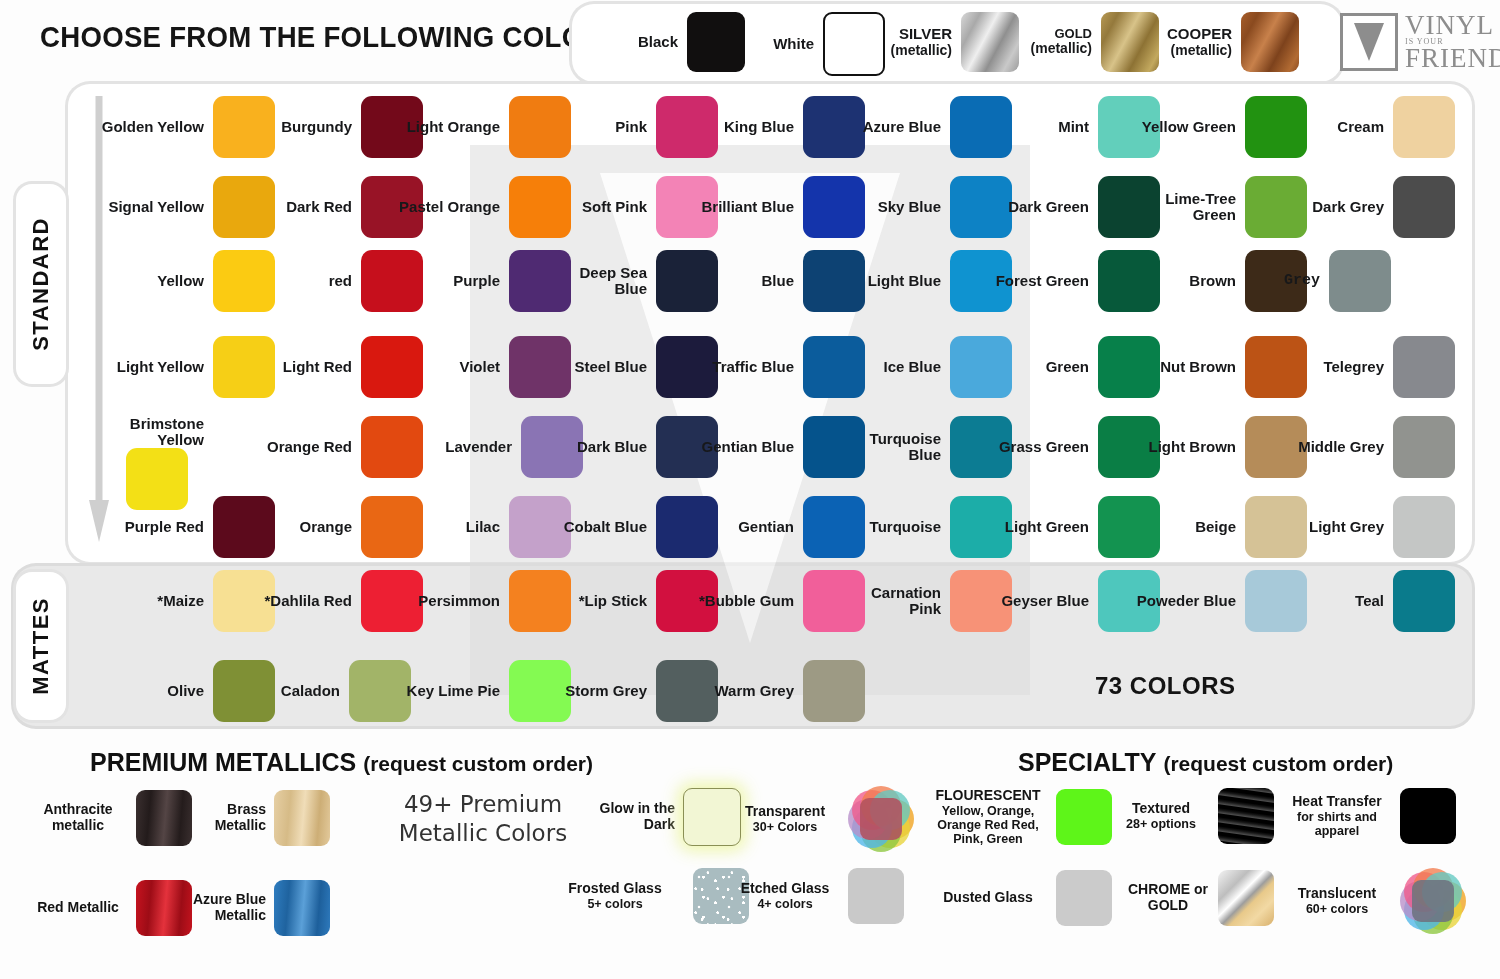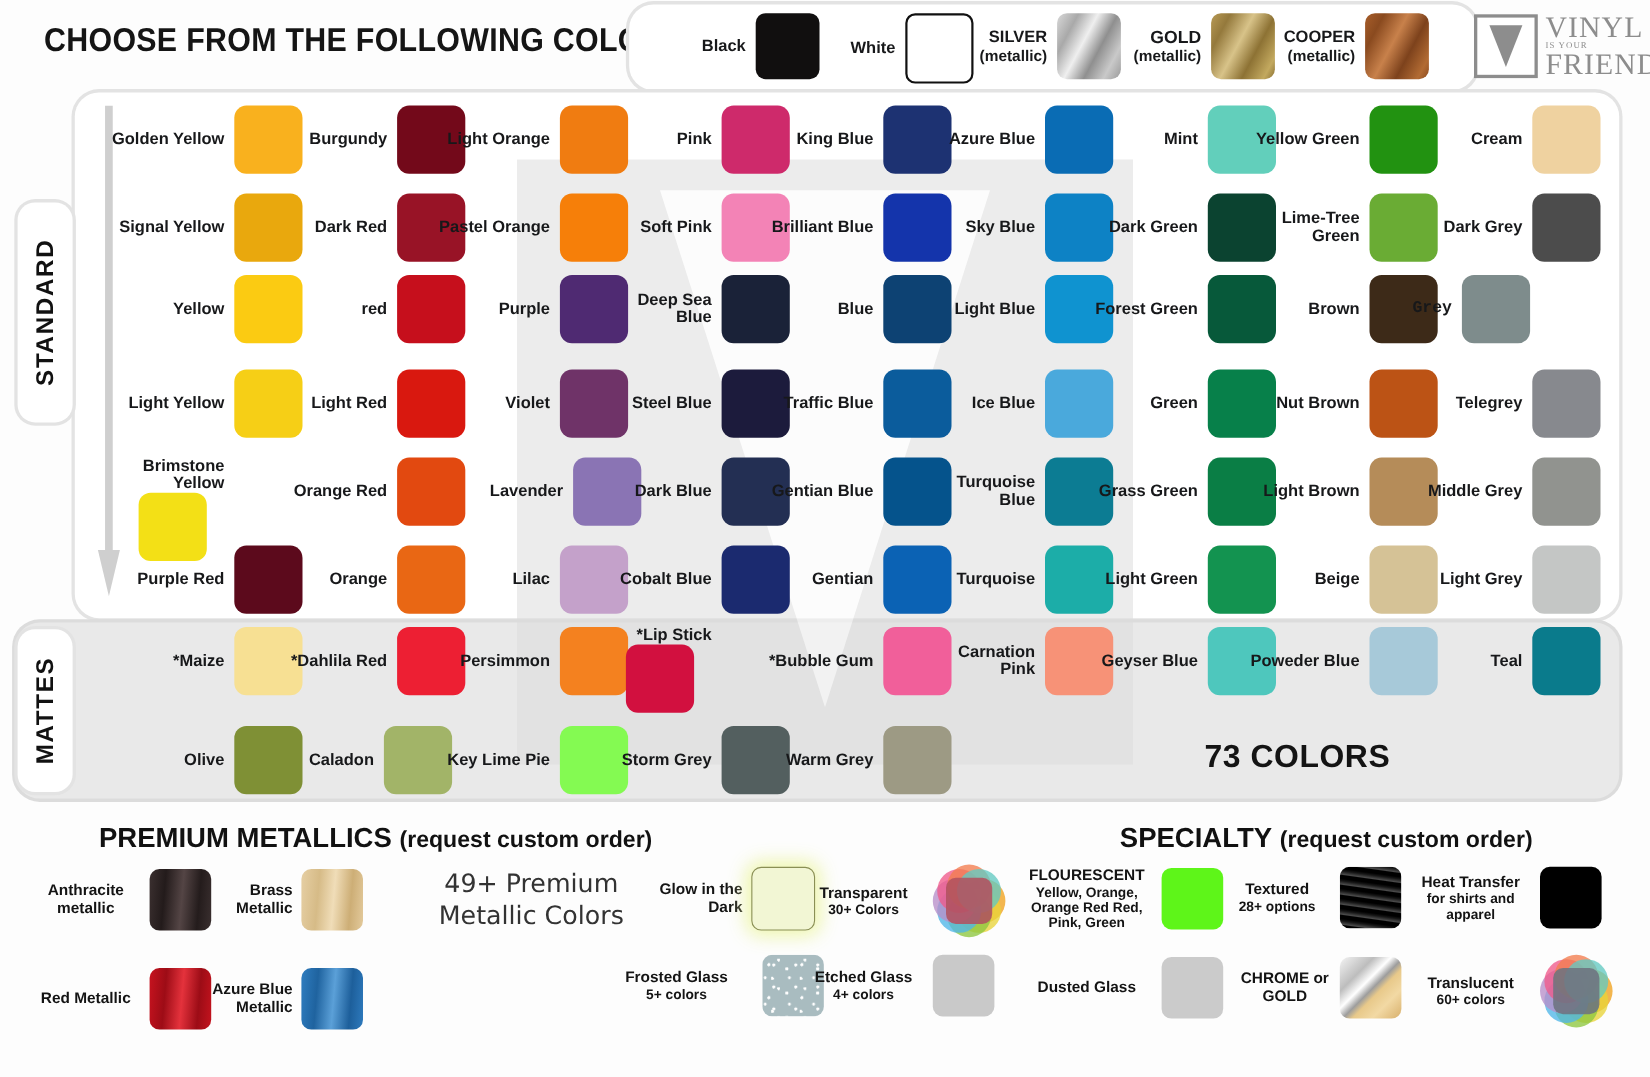--- a/index.html
+++ b/index.html
@@ -49,21 +49,21 @@
   .logo{display:flex;align-items:center;gap:7px;}
   .logo .mark{width:52px;height:52px;border:3px solid #8d8d8d;display:flex;
       align-items:center;justify-content:center;background:#fff;}
   .logo .mark i{display:block;width:0;height:0;border-left:15px solid transparent;
       border-right:15px solid transparent;border-top:38px solid #8d8d8d;}
   .logo .words{display:flex;flex-direction:column;line-height:.92;color:#8d8d8d;
       font-family:"Liberation Serif",serif;font-size:27px;letter-spacing:1px;}
   .logo .words small{font-size:8px;letter-spacing:1px;}
 
   
-  #colors-count{position:absolute;left:1095px;top:672px;font-size:29px;font-weight:bold;
+  #colors-count{position:absolute;left:1095px;top:672px;font-size:24px;font-weight:bold;
      color:#141414;font-family:"Liberation Sans Narrow","Liberation Sans",sans-serif;
      letter-spacing:.5px;}
 
   
   .sect-title{position:absolute;font-size:25px;font-weight:bold;color:#111;
      font-family:"Liberation Sans Narrow","Liberation Sans",sans-serif;white-space:nowrap;}
   .sect-title b{font-size:25px;}
   .sect-title em{font-style:normal;font-size:21px;font-weight:bold;}
 
   .bcell{position:absolute;display:flex;align-items:center;}
@@ -162,21 +162,21 @@
       </div>
       <div class="cell topcell" style="left: 860px; top: 12px;">
         <div class="lab" style="text-align: right;">
           <div style="font-size: 15px;">SILVER</div>
           <div style="font-size: 14px;">(metallic)</div>
         </div>
         <div class="sw tex-silver"></div>
       </div>
       <div class="cell topcell" style="left: 1000px; top: 12px;">
         <div class="lab" style="text-align: right;">
-          <div style="font-size: 16px;">GOLD</div>
+          <div style="font-size: 13px;">GOLD</div>
           <div style="font-size: 14px;">(metallic)</div>
         </div>
         <div class="sw tex-gold"></div>
       </div>
       <div class="cell topcell" style="left: 1140px; top: 12px;">
         <div class="lab" style="text-align: right;">
           <div style="font-size: 15px;">COOPER</div>
           <div style="font-size: 14px;">(metallic)</div>
         </div>
         <div class="sw tex-cooper"></div>
@@ -407,21 +407,21 @@
         <div class="sw " style="background: rgb(247, 224, 147);"></div>
       </div>
       <div class="cell" style="left: 248px; top: 570px;">
         <div class="lab">*Dahlila Red</div>
         <div class="sw " style="background: rgb(237, 31, 51);"></div>
       </div>
       <div class="cell" style="left: 396px; top: 570px;">
         <div class="lab">Persimmon</div>
         <div class="sw " style="background: rgb(244, 129, 31);"></div>
       </div>
-      <div class="cell" style="left: 543px; top: 570px; flex-direction: column;">
+      <div class="cell" style="left: 543px; top: 570px;">
         <div class="lab">*Lip Stick</div>
         <div class="sw " style="background: rgb(210, 16, 63);"></div>
       </div>
       <div class="cell" style="left: 690px; top: 570px;">
         <div class="lab">*Bubble Gum</div>
         <div class="sw " style="background: rgb(241, 95, 154);"></div>
       </div>
       <div class="cell" style="left: 837px; top: 570px;">
         <div class="lab">Carnation Pink</div>
         <div class="sw " style="background: rgb(247, 146, 119);"></div>

